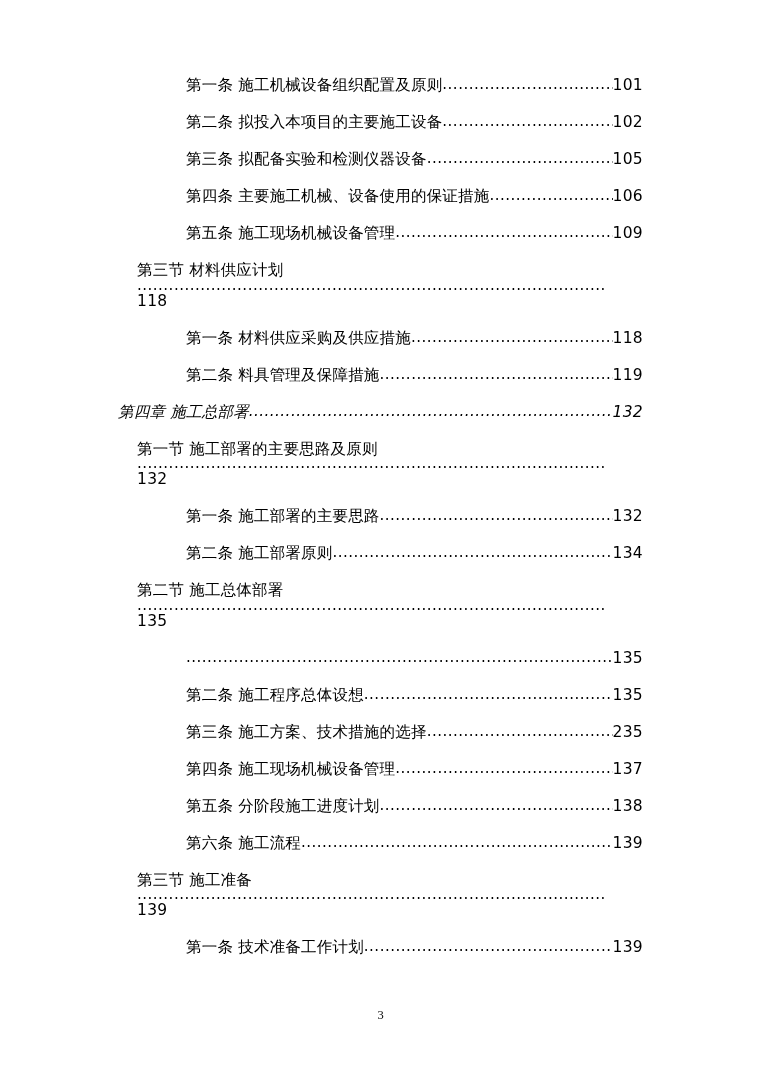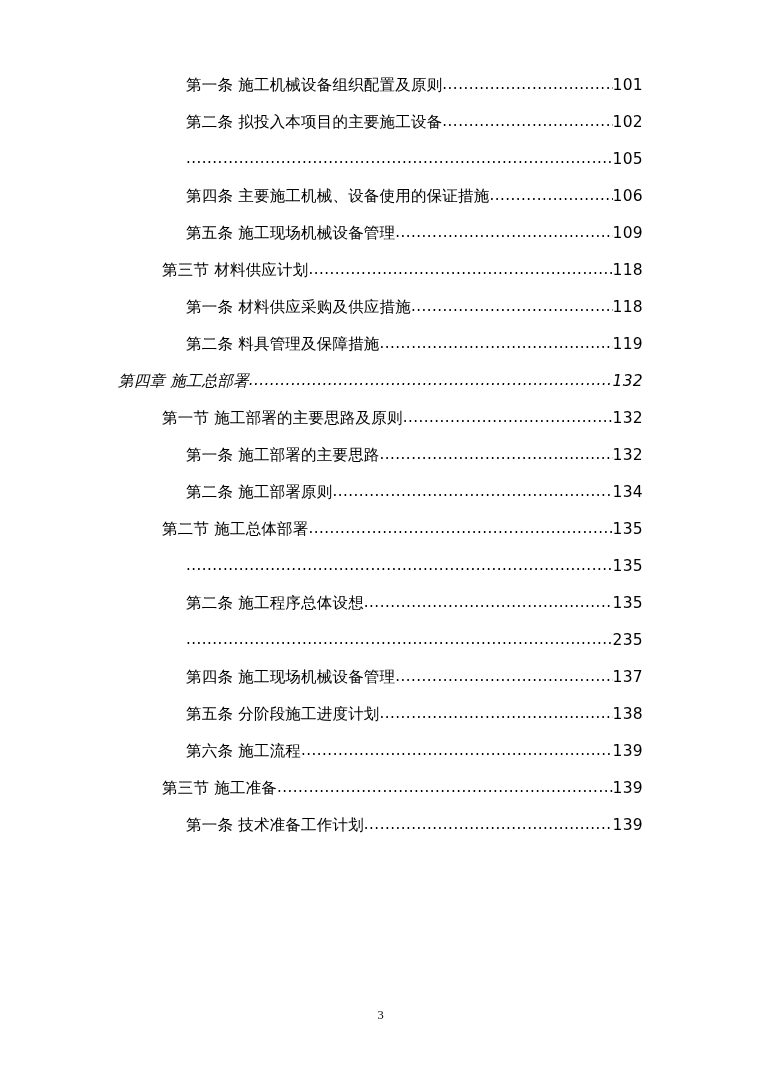--- a/index.html
+++ b/index.html
@@ -49,21 +49,21 @@
     color: #000;
     position: relative;
     top: -1px;
   }
   .toc-entry .pageno {
     flex: 0 0 auto;
     letter-spacing: 0.3px;
   }
   
   .lvl-chapter { margin-left: 0px; font-style: italic; }
-  .lvl-section { margin-left: 44px; }
+  .lvl-section { margin-left: 19px; flex-direction: column; }
   .lvl-article { margin-left: 68px; }
 
   .page-number {
     position: absolute;
     bottom: 36px;
     left: 0;
     right: 0;
     text-align: center;
     font-size: 12.5px;
     color: #000;
@@ -79,20 +79,21 @@
         <span class="label">第一条  施工机械设备组织配置及原则</span>
         <span class="dots">.........................................................................................</span>
         <span class="pageno">101</span>
       </div>
       <div class="toc-entry lvl-article">
         <span class="label">第二条  拟投入本项目的主要施工设备</span>
         <span class="dots">.........................................................................................</span>
         <span class="pageno">102</span>
       </div>
       <div class="toc-entry lvl-article">
+        <span class="label">第三条  拟配备实验和检测仪器设备</span>
         <span class="dots">.........................................................................................</span>
         <span class="pageno">105</span>
       </div>
       <div class="toc-entry lvl-article">
         <span class="label">第四条  主要施工机械、设备使用的保证措施</span>
         <span class="dots">.........................................................................................</span>
         <span class="pageno">106</span>
       </div>
       <div class="toc-entry lvl-article">
         <span class="label">第五条  施工现场机械设备管理</span>
@@ -142,20 +143,21 @@
       <div class="toc-entry lvl-article">
         <span class="dots">.........................................................................................</span>
         <span class="pageno">135</span>
       </div>
       <div class="toc-entry lvl-article">
         <span class="label">第二条  施工程序总体设想</span>
         <span class="dots">.........................................................................................</span>
         <span class="pageno">135</span>
       </div>
       <div class="toc-entry lvl-article">
+        <span class="label">第三条  施工方案、技术措施的选择</span>
         <span class="dots">.........................................................................................</span>
         <span class="pageno">235</span>
       </div>
       <div class="toc-entry lvl-article">
         <span class="label">第四条  施工现场机械设备管理</span>
         <span class="dots">.........................................................................................</span>
         <span class="pageno">137</span>
       </div>
       <div class="toc-entry lvl-article">
         <span class="label">第五条  分阶段施工进度计划</span>

